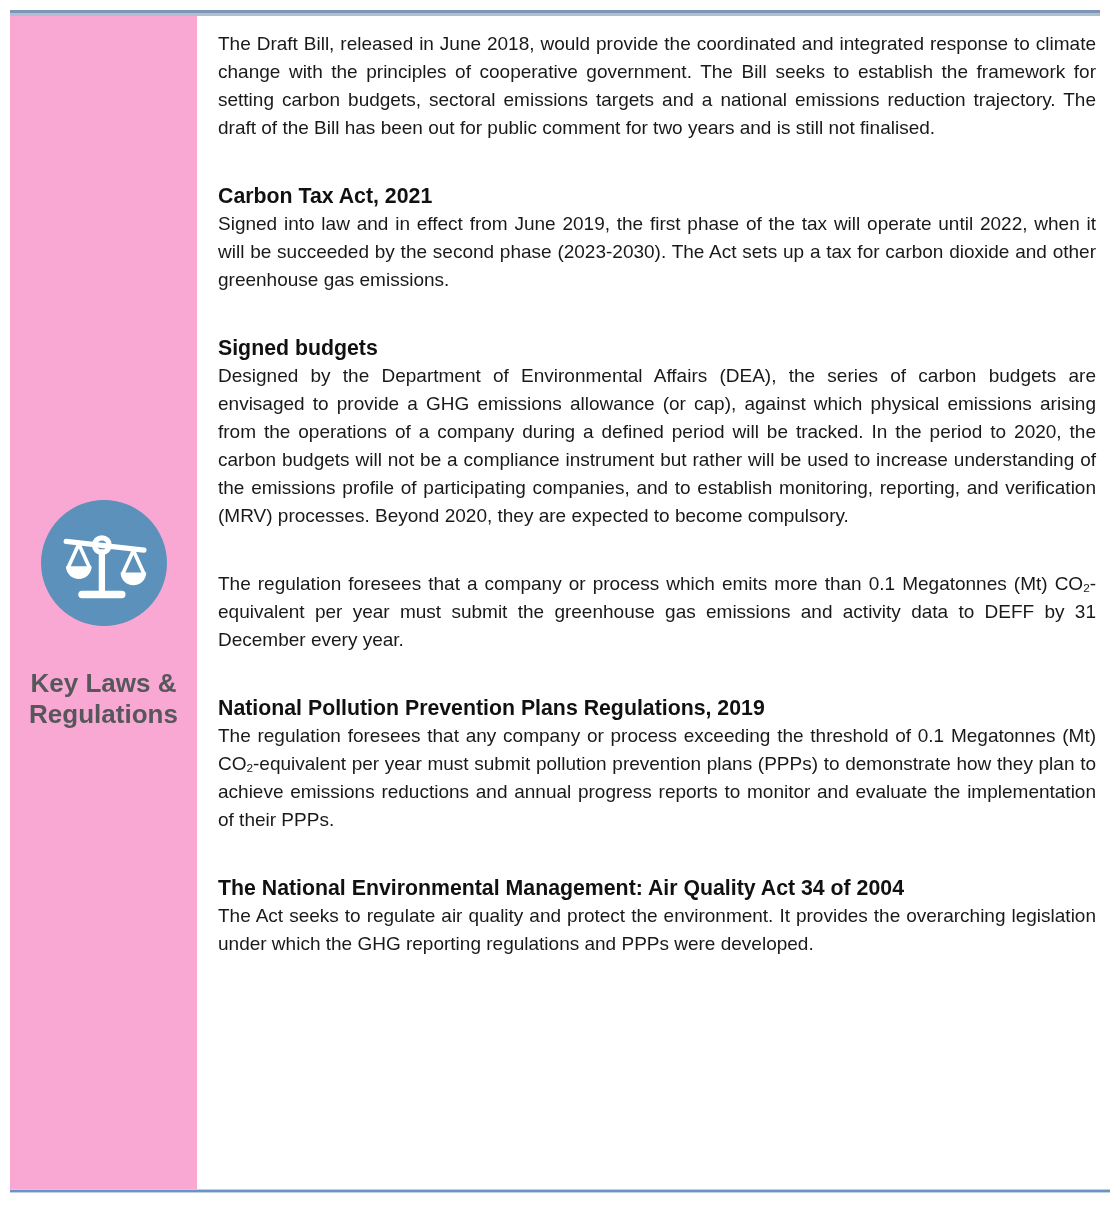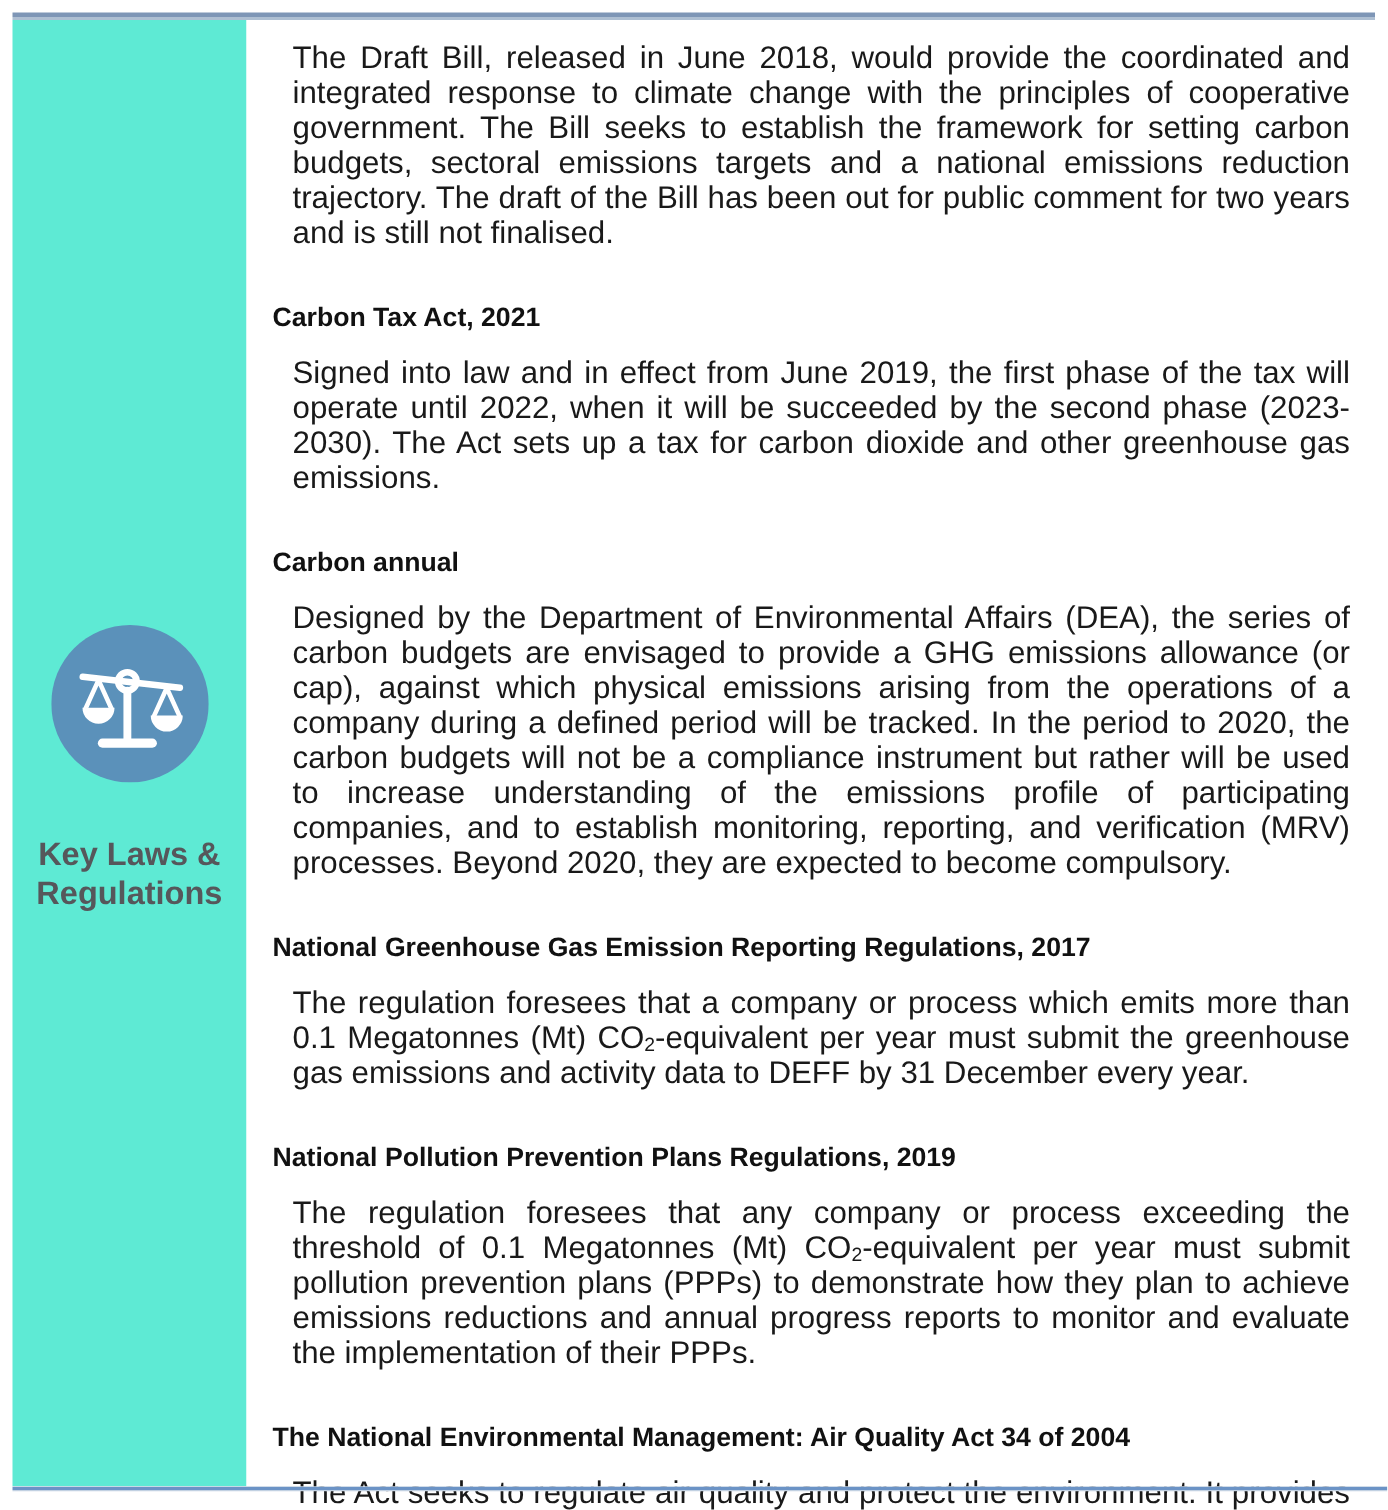--- a/index.html
+++ b/index.html
@@ -13,42 +13,42 @@
   .top-rule {
     position:absolute; left:10px; top:10px; width:1090px; height:6px;
     background:linear-gradient(to bottom, #7e96b6 0 55%, #aebfd2 55% 100%);
   }
   .bottom-rule {
     position:absolute; left:10px; top:1189px; width:1100px; height:4px;
     background:linear-gradient(to bottom, #c2d1e2 0 22%, #6b93c6 22% 78%, #c2d1e2 78% 100%);
   }
   .sidebar {
     position:absolute; left:10px; top:16px; width:187px; height:1173px;
-    background:#5eead4;
+    background:#f9a8d4;
     display:flex; flex-direction:column; align-items:center;
   }
   .icon-circle { margin-top:484px; width:126px; height:126px; }
   .sidebar-label {
     margin-top:42px;
     font-size:26px; font-weight:bold; line-height:1.2;
     color:#56575b; text-align:center;
     width:170px;
   }
   .main {
     position:absolute; left:218px; top:16px; width:878px;
     color:#191919;
   }
   .law-section { margin-top:40px; }
   .law-section:first-child { margin-top:14px; }
   .law-heading {
     font-size:21.3px; line-height:28px; font-weight:bold;
     color:#111111; margin:0;
   }
   .law-body {
-    font-size:25px; line-height:28px; margin:16px;
+    font-size:19px; line-height:28px; margin:0;
     text-align:justify;
   }
   .it { }
   sub.co2 {
     font-size:0.62em; line-height:0;
     vertical-align:baseline; position:relative; top:0.2em;
   }
 </style>
 </head>
 <body>
@@ -81,26 +81,25 @@
     <section class="law-section">
       <p class="law-body">The Draft Bill, released in June 2018, would provide the coordinated and integrated response to climate change with the principles of cooperative government. The Bill seeks to establish the framework for setting carbon budgets, sectoral emissions targets and a national emissions reduction trajectory. The draft of the Bill has been out for public comment for two years and is still not finalised.</p>
     </section>
 
     <section class="law-section">
       <h3 class="law-heading">Carbon Tax Act, 2021</h3>
       <p class="law-body">Signed into law and in effect from June 2019, the first phase of the tax will operate until 2022, when it will be succeeded by the second phase (2023-2030). The Act sets up a tax for carbon dioxide and other greenhouse gas emissions.</p>
     </section>
 
     <section class="law-section">
-      <h3 class="law-heading">Carbon annual</h3>
+      <h3 class="law-heading">Signed budgets</h3>
       <p class="law-body">Designed by the Department of Environmental Affairs (DEA), the series of carbon budgets are envisaged to provide a GHG emissions allowance (or cap), against which physical emissions arising from the operations of a company during a defined period will be tracked. In the period to 2020, the carbon budgets will not be a compliance instrument but rather will be used to increase understanding of the emissions profile of participating companies, and to establish monitoring, reporting, and verification (MRV) processes. Beyond 2020, they are expected to become compulsory.</p>
     </section>
 
     <section class="law-section">
-      <h3 class="law-heading">National Greenhouse Gas Emission Reporting Regulations, 2017</h3>
       <p class="law-body"><span>The regulation foresees that a company or process which emits more than 0.1 Megatonnes (Mt) </span><span class="it">CO</span><sub class="co2 it">2</sub><span class="it">-eq</span><span>uivalent per year must submit the greenhouse gas emissions and activity data to DEFF by 31 December every year.</span></p>
     </section>
 
     <section class="law-section">
       <h3 class="law-heading">National Pollution Prevention Plans Regulations, 2019</h3>
       <p class="law-body"><span>The regulation foresees that any company or process exceeding the threshold of 0.1 Megatonnes (Mt) CO</span><sub class="co2">2</sub><span>-equivalent per year must submit pollution prevention plans (PPPs) to demonstrate how they plan to achieve emissions reductions and annual progress reports to monitor and evaluate the implementation of their PPPs.</span></p>
     </section>
 
     <section class="law-section">
       <h3 class="law-heading">The National Environmental Management: Air Quality Act 34 of 2004</h3>

